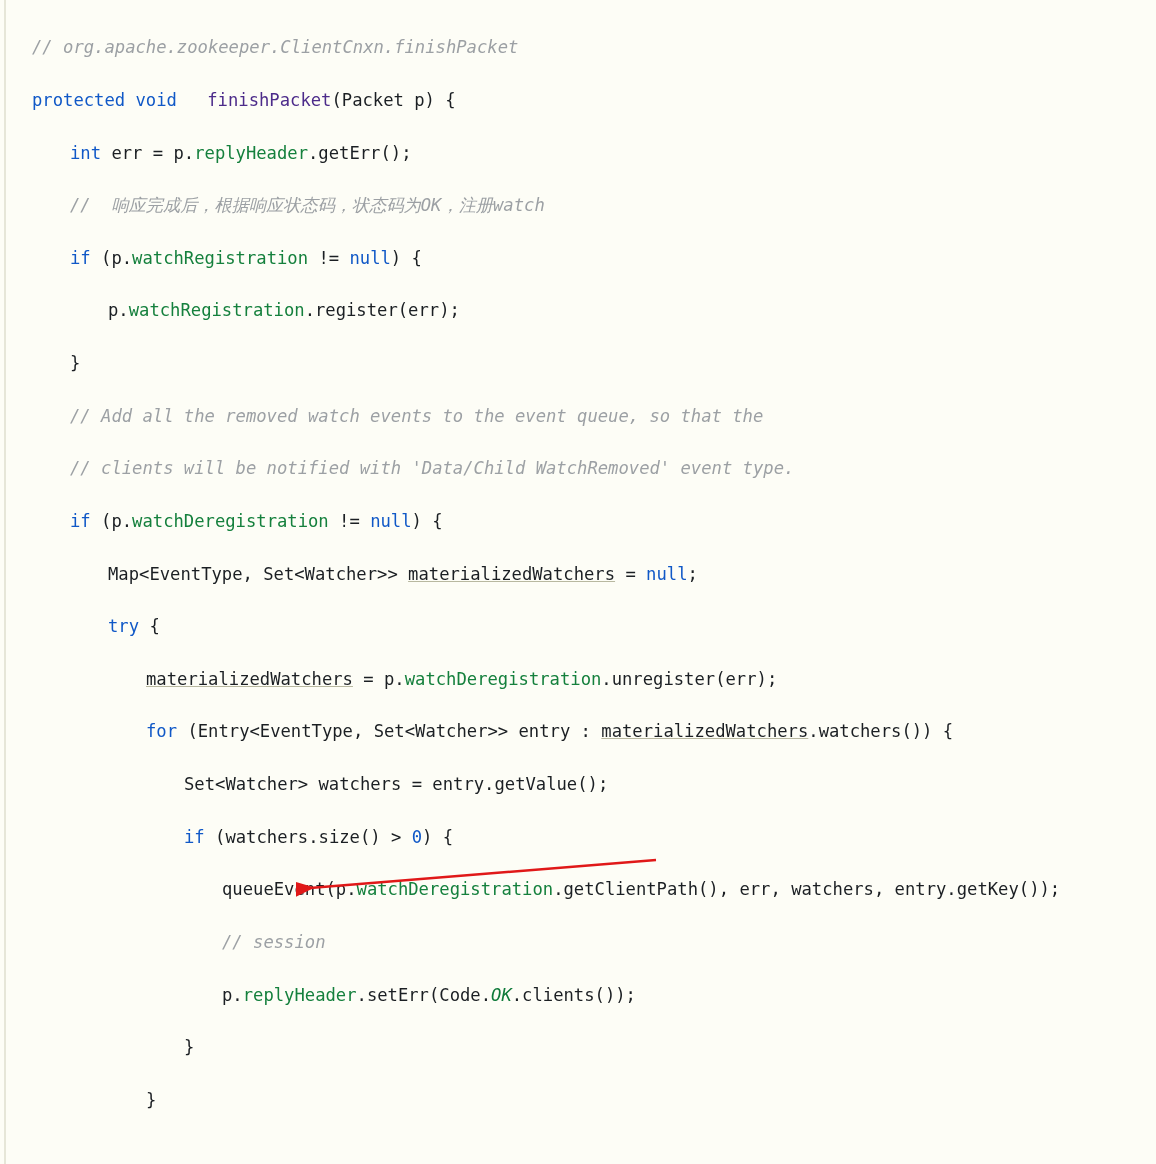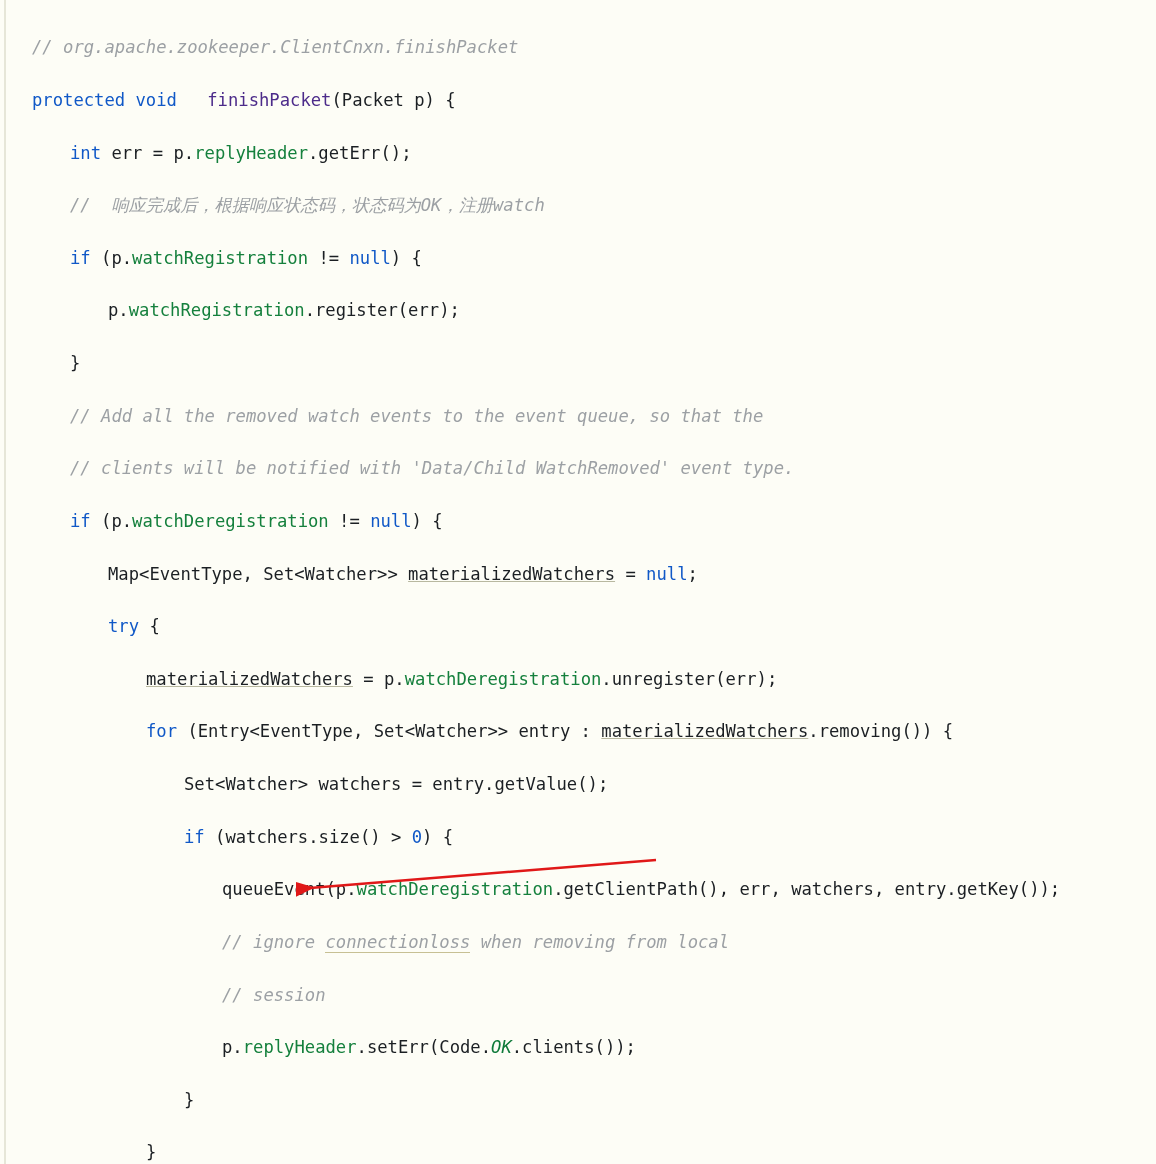--- a/index.html
+++ b/index.html
@@ -48,25 +48,24 @@
 <span class="line indent1"><span class="tok-c">//  响应完成后，根据响应状态码，状态码为OK，注册watch</span></span>
 <span class="line indent1"><span class="tok-kw">if</span><span class="tok-id"> (p.</span><span class="tok-prop">watchRegistration</span><span class="tok-id"> != </span><span class="tok-null">null</span><span class="tok-id">) {</span></span>
 <span class="line indent2"><span class="tok-id">p.</span><span class="tok-prop">watchRegistration</span><span class="tok-id">.register(err);</span></span>
 <span class="line indent1"><span class="tok-id">}</span></span>
 <span class="line indent1"><span class="tok-c">// Add all the removed watch events to the event queue, so that the</span></span>
 <span class="line indent1"><span class="tok-c">// clients will be notified with 'Data/Child WatchRemoved' event type.</span></span>
 <span class="line indent1"><span class="tok-kw">if</span><span class="tok-id"> (p.</span><span class="tok-prop">watchDeregistration</span><span class="tok-id"> != </span><span class="tok-null">null</span><span class="tok-id">) {</span></span>
 <span class="line indent2"><span class="tok-id">Map&lt;EventType, Set&lt;Watcher&gt;&gt; </span><span class="tok-id ul">materializedWatchers</span><span class="tok-id"> = </span><span class="tok-null">null</span><span class="tok-id">;</span></span>
 <span class="line indent2"><span class="tok-kw">try</span><span class="tok-id"> {</span></span>
 <span class="line indent3"><span class="tok-id ul">materializedWatchers</span><span class="tok-id"> = p.</span><span class="tok-prop">watchDeregistration</span><span class="tok-id">.unregister(err);</span></span>
-<span class="line indent3"><span class="tok-kw">for</span><span class="tok-id"> (Entry&lt;EventType, Set&lt;Watcher&gt;&gt; entry : </span><span class="tok-id ul">materializedWatchers</span><span class="tok-id">.removing()) {</span></span>
+<span class="line indent3"><span class="tok-kw">for</span><span class="tok-id"> (Entry&lt;EventType, Set&lt;Watcher&gt;&gt; entry : </span><span class="tok-id ul">materializedWatchers</span><span class="tok-id">.watchers()) {</span></span>
 <span class="line indent4"><span class="tok-id">Set&lt;Watcher&gt; watchers = entry.getValue();</span></span>
 <span class="line indent4"><span class="tok-kw">if</span><span class="tok-id"> (watchers.size() &gt; </span><span class="tok-num">0</span><span class="tok-id">) {</span></span>
 <span class="line indent5"><span class="tok-id">queueEvent(p.</span><span class="tok-prop">watchDeregistration</span><span class="tok-id">.getClientPath(), err, watchers, entry.getKey());</span></span>
-<span class="line indent5"><span class="tok-c"><span>// ignore </span><span class="ul2">connectionloss</span><span> when removing from local</span></span></span>
 <span class="line indent5"><span class="tok-c">// session</span></span>
 <span class="line indent5"><span class="tok-id">p.</span><span class="tok-prop">replyHeader</span><span class="tok-id">.setErr(Code.</span><span class="tok-ok">OK</span><span class="tok-id">.clients());</span></span>
 <span class="line indent4"><span class="tok-id">}</span></span>
 <span class="line indent3"><span class="tok-id">}</span></span>
 
 
 
 
 
 

